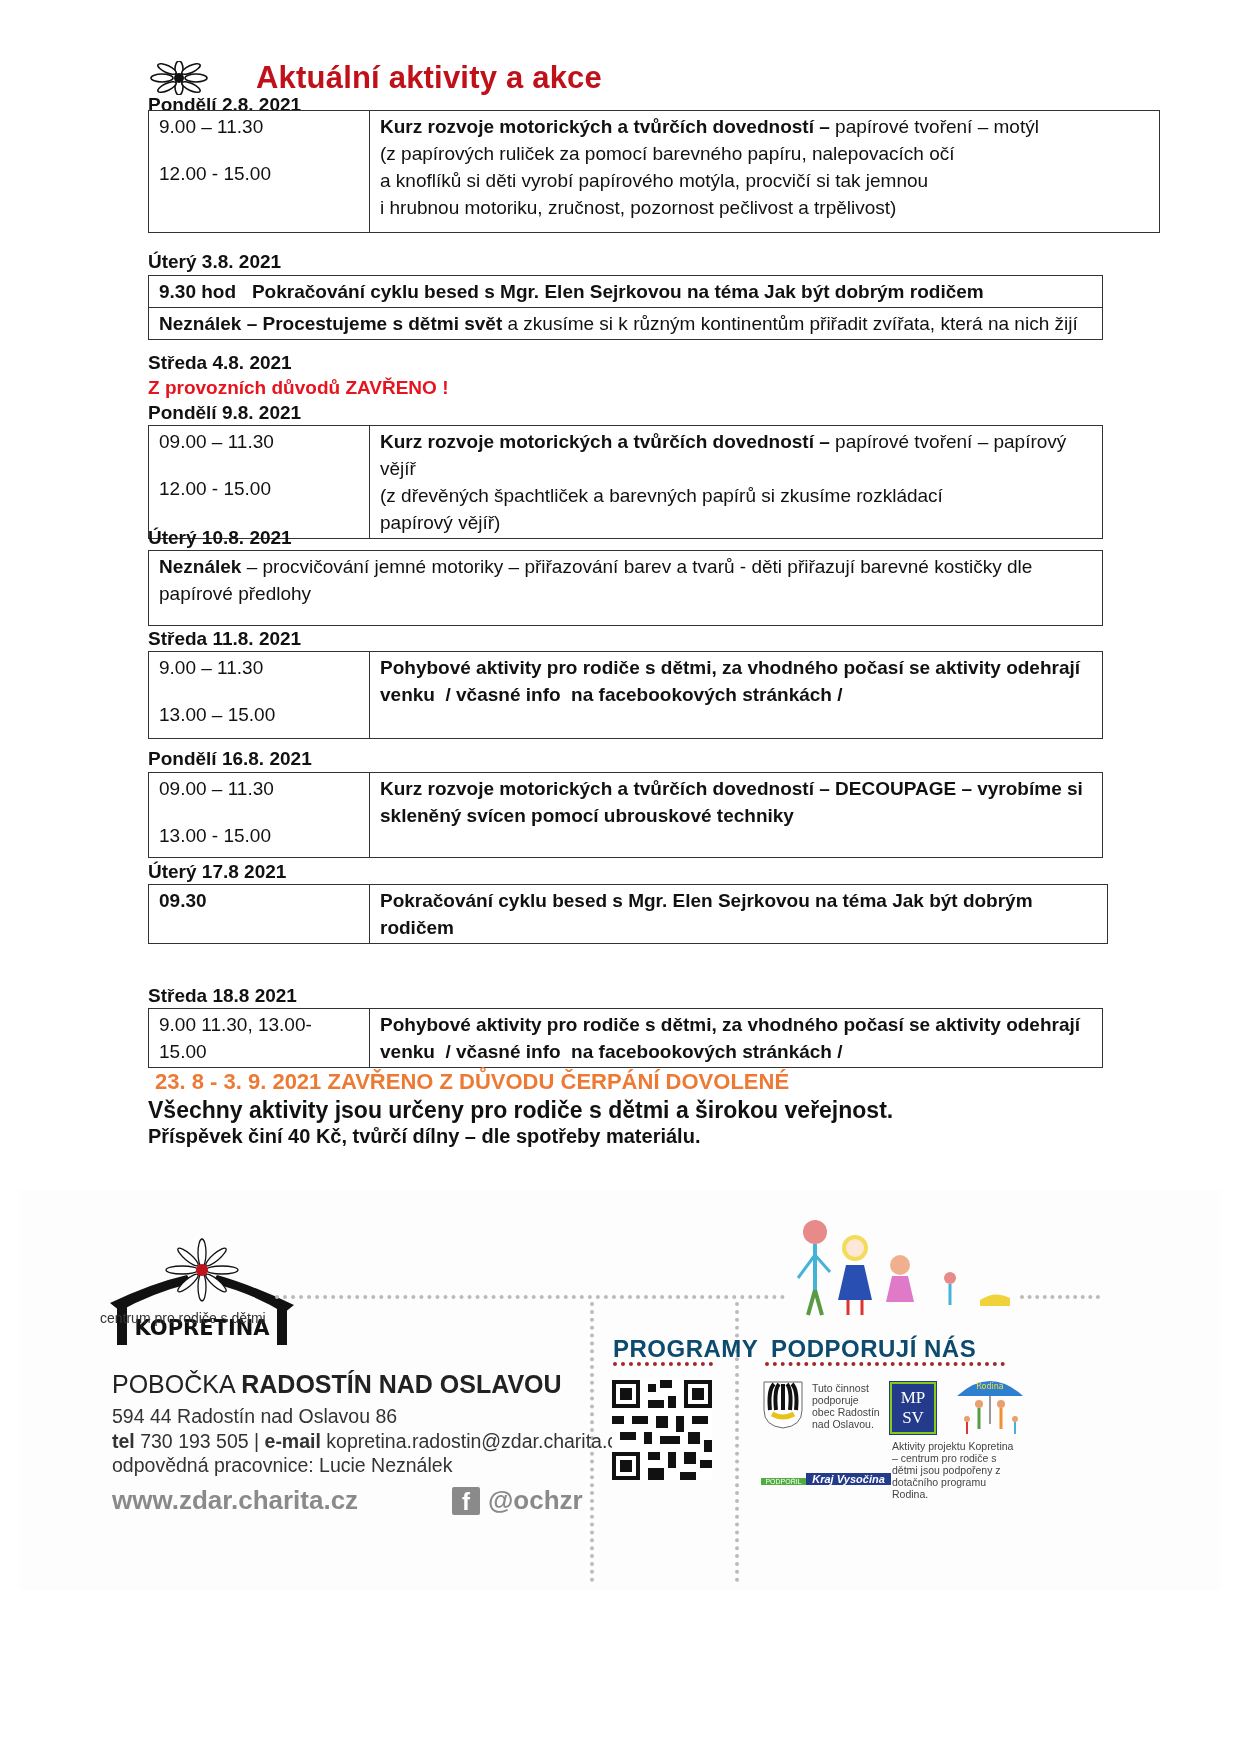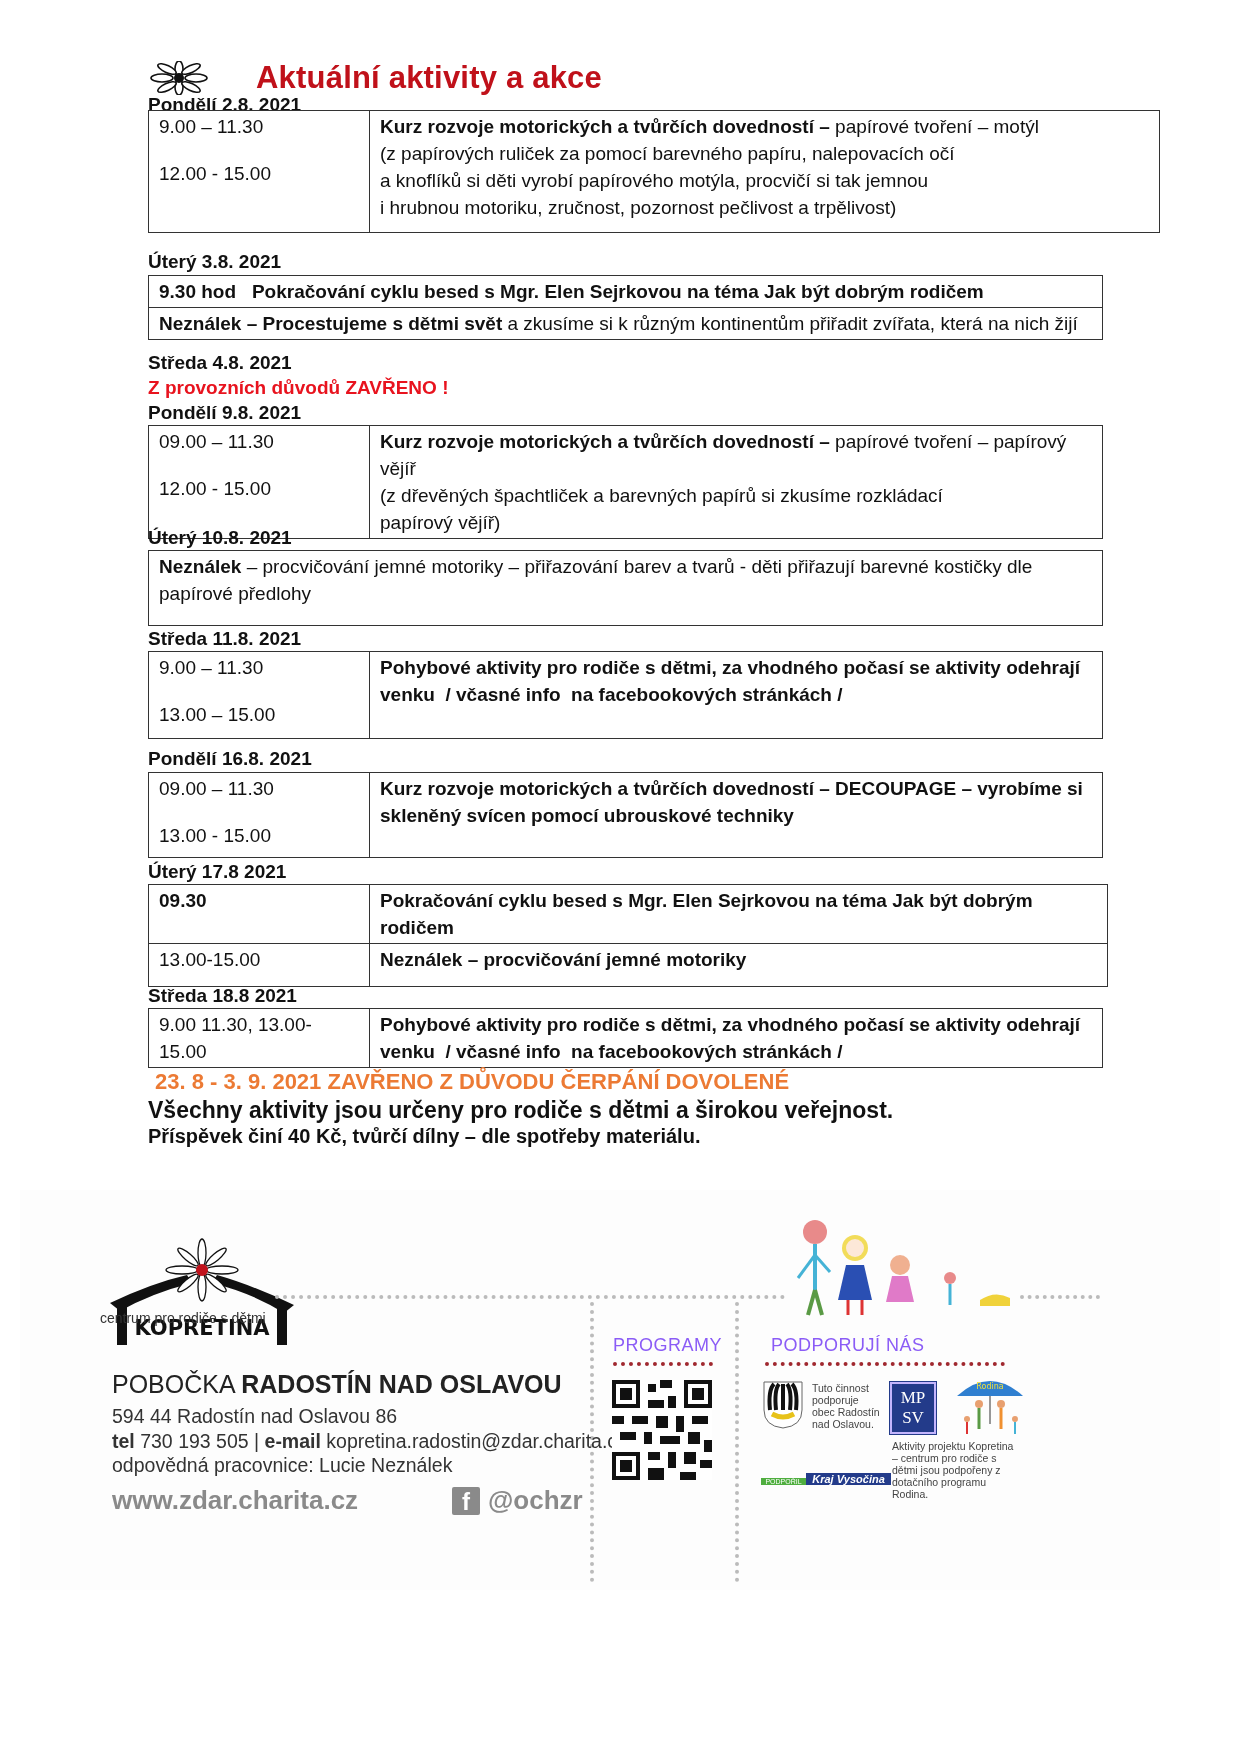--- a/index.html
+++ b/index.html
@@ -23,23 +23,23 @@
   .logo-sub { position:absolute; left:92px; top:140px; font-size:14px; color:#333; }
   .dots-h { position:absolute; border-top:4px dotted #bbb; height:0; }
   .dots-v { position:absolute; border-left:4px dotted #bbb; width:0; }
   .dots-red { position:absolute; border-top:4px dotted #a0282f; height:0; }
   .branch { position:absolute; left:92px; top:180px; font-size:25px; color:#222; }
   .branch b { font-weight:bold; }
   .addr { position:absolute; left:92px; font-size:19.5px; color:#333; }
   .web { position:absolute; left:92px; top:295px; font-size:26px; font-weight:bold; color:#8a8a8a; }
   .fb { position:absolute; left:432px; top:295px; display:flex; align-items:center; gap:8px; font-size:26px; font-weight:bold; color:#8a8a8a; }
   .fb .f { width:28px; height:28px; background:#8a8a8a; color:#fff; font-size:24px; line-height:30px; text-align:center; border-radius:2px; }
-  .sect { position:absolute; font-size:18px; font-weight:normal; color:#8b5cf6; letter-spacing:0.5px; }
+  .sect { position:absolute; font-size:24px; font-weight:bold; color:#0c4a6e; letter-spacing:0.5px; }
   .small { position:absolute; font-size:10.5px; color:#444; line-height:12px; }
-  .mpsv { position:absolute; left:982px; top:80px; width:46px; height:52px; background:#233b8a; border:2px solid #c4b5fd; outline:1px solid #233b8a; color:#fff; font-family:"Liberation Serif", serif; font-size:17px; line-height:20px; text-align:center; padding-top:4px; box-sizing:border-box; }
+  .mpsv { position:absolute; left:982px; top:80px; width:46px; height:52px; background:#233b8a; border:2px solid #84cc16; outline:1px solid #233b8a; color:#fff; font-family:"Liberation Serif", serif; font-size:17px; line-height:20px; text-align:center; padding-top:4px; box-sizing:border-box; }
   .kraj { position:absolute; left:781px; top:145px; width:130px; height:47px; display:flex;align-items:flex-end; }
   .kraj .g { width:45px; background:#4fae3f; color:#fff; font-size:7px; display:flex; align-items:center; justify-content:center; }
   .kraj .bl { flex:1; background:#233b8a; color:#fff; font-size:11px; font-weight:bold; display:flex; align-items:center; justify-content:center; font-style:italic; }
 </style>
 </head>
 <body>
 
 <div class="title-row">
   <svg viewBox="0 0 62 34">
     <g fill="#fff" stroke="#111" stroke-width="1.6">
@@ -145,24 +145,20 @@
   </tr>
 </tbody>
   </table>
 
 <div class="day" style="top:861px">Úterý 17.8  2021</div>
 <table class="t" style="top:884px;width:960px;">
   <tbody>
       <tr>
     <td class="b" style="width:200px;height:46px;">09.30</td>
     <td class="b">Pokračování cyklu besed s Mgr. Elen Sejrkovou na téma Jak být dobrým rodičem</td>
-  </tr>
-  <tr>
-    <td style="width:200px;height:38px;">13.00-15.00</td>
-    <td class="b">Neználek – procvičování jemné motoriky</td>
   </tr>
 </tbody>
   </table>
 
 <div class="day" style="top:985px">Středa 18.8 2021</div>
 <table class="t" style="top:1008px;width:955px;">
   <tbody>
       <tr>
     <td style="width:200px;">9.00 11.30, 13.00-15.00</td>
     <td class="b" style="white-space:pre-wrap;">Pohybové aktivity pro rodiče s dětmi, za vhodného počasí se aktivity odehrají venku  / včasné info  na facebookových stránkách /</td>

